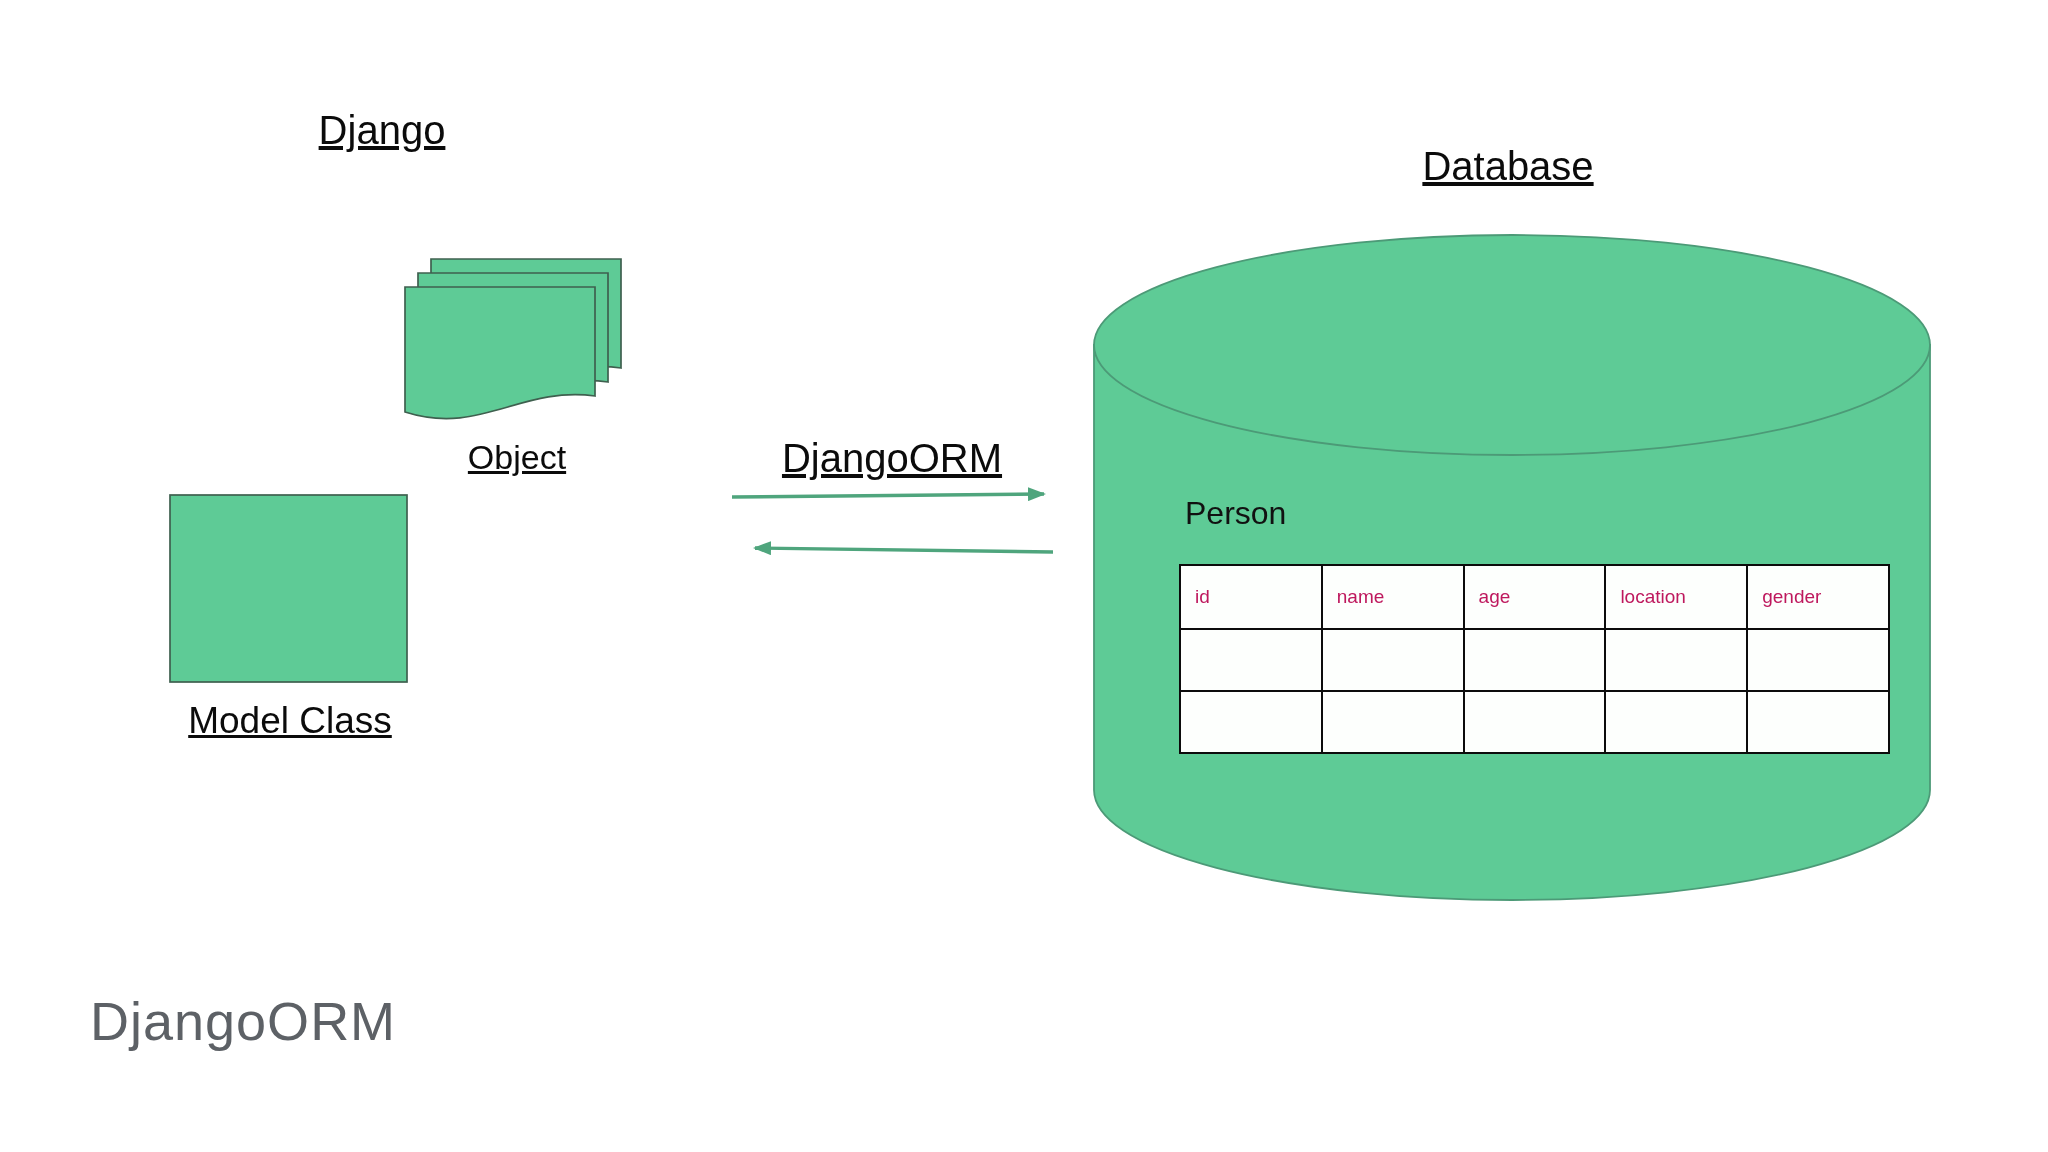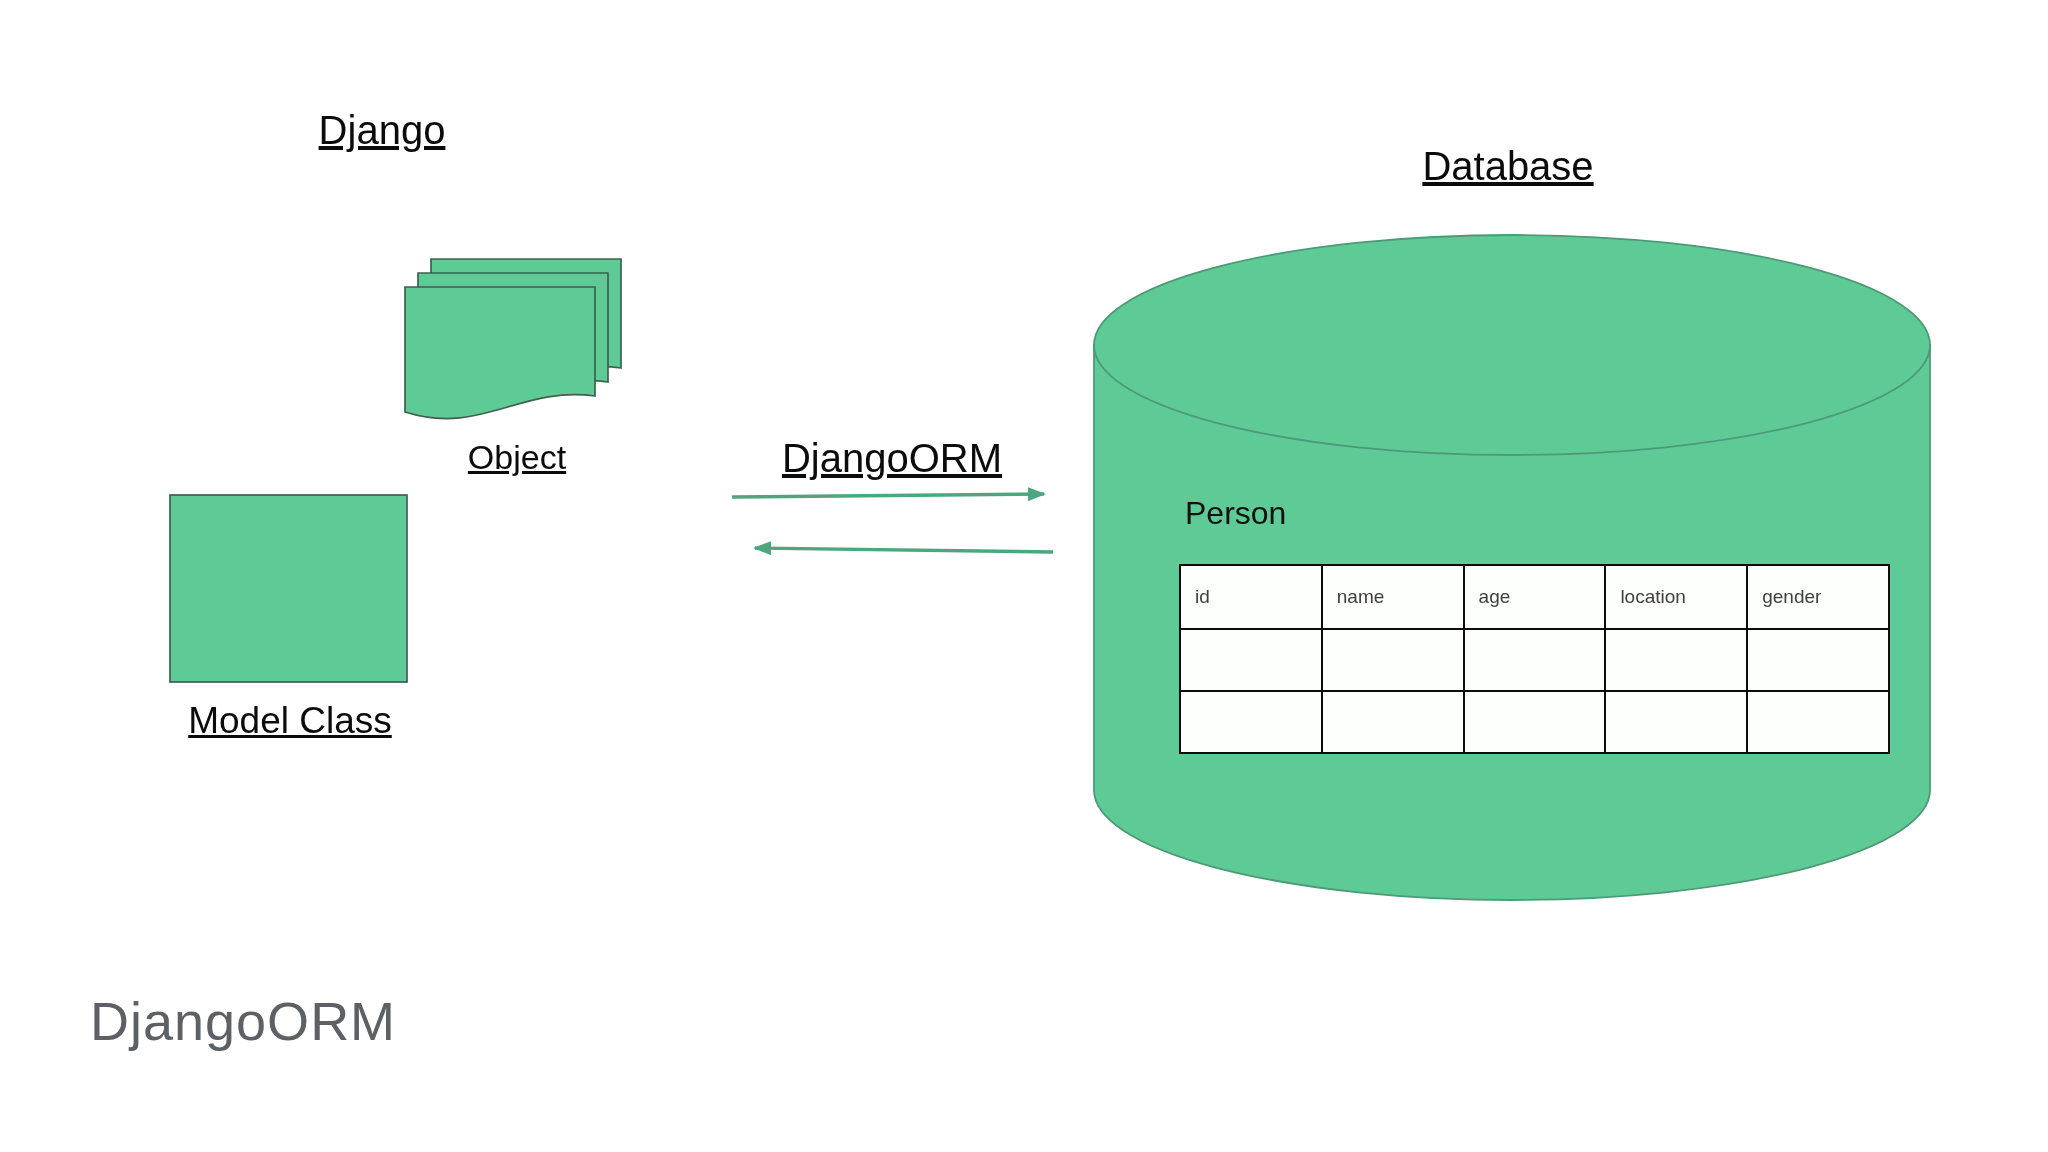--- a/index.html
+++ b/index.html
@@ -36,21 +36,21 @@
     table-layout:fixed;
     background:#fdfffd;
   }
   table.person th, table.person td{
     border:2px solid #0c0c0c;
     padding:0 0 0 14px;
     font-weight:400;
     font-size:19px;
     text-align:left;
     vertical-align:middle;
-    color:#404040;
+    color:#be185d;
   }
   table.person thead tr{height:64px;}
   table.person tbody tr{height:62px;}
 </style>
 </head>
 <body>
 
 <svg class="scene" viewBox="0 0 2048 1152" xmlns="http://www.w3.org/2000/svg">
   <defs>
     <marker id="arrow-right" markerUnits="userSpaceOnUse" markerWidth="18" markerHeight="14" refX="16" refY="7" orient="auto">

